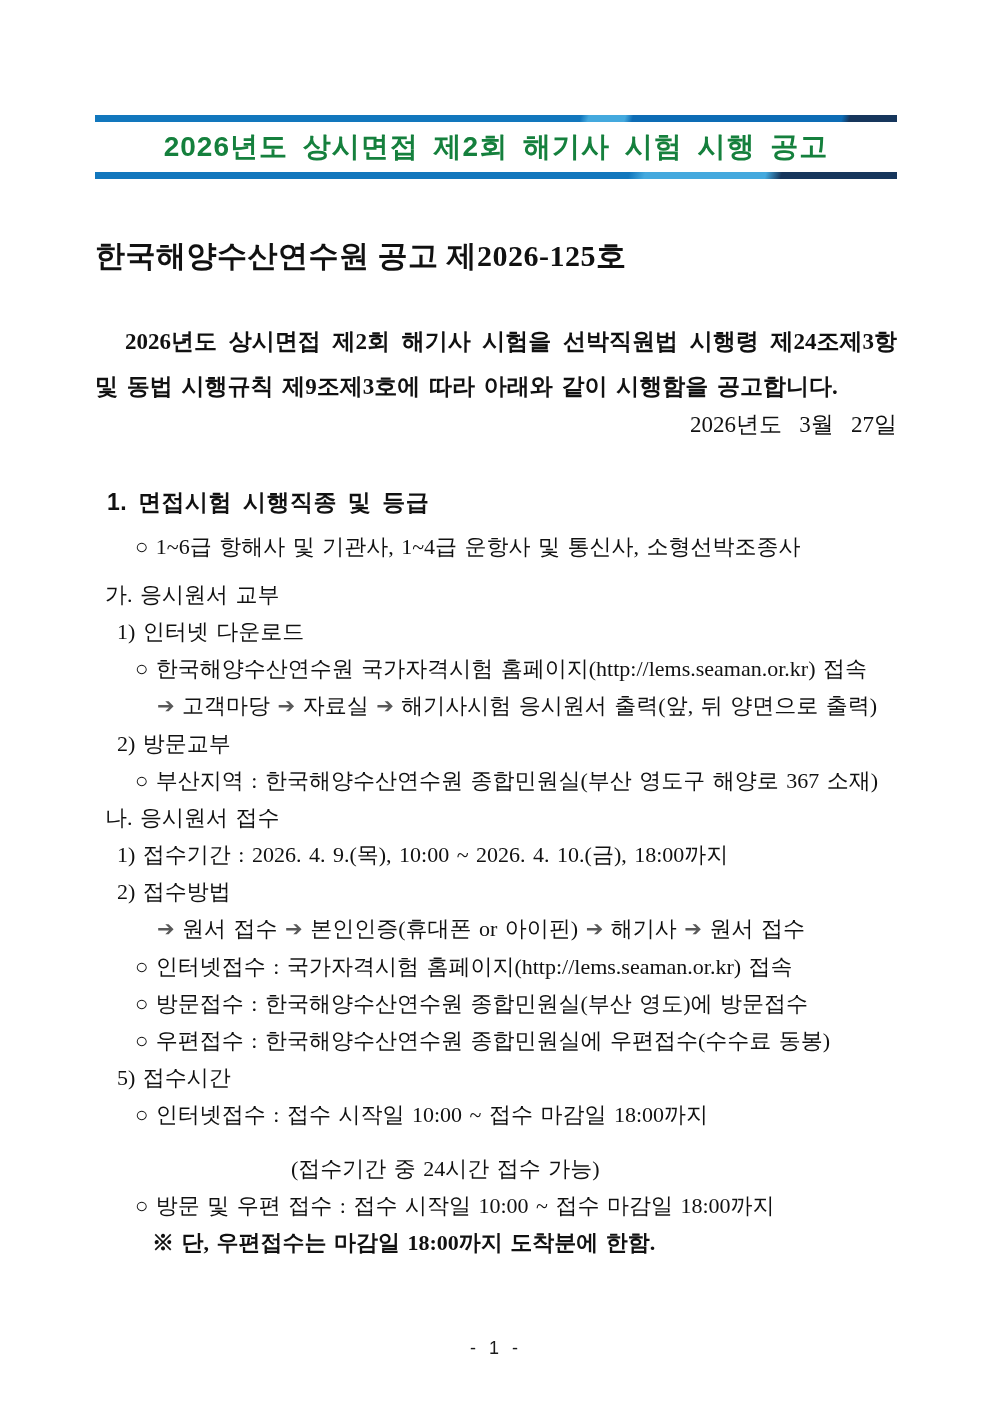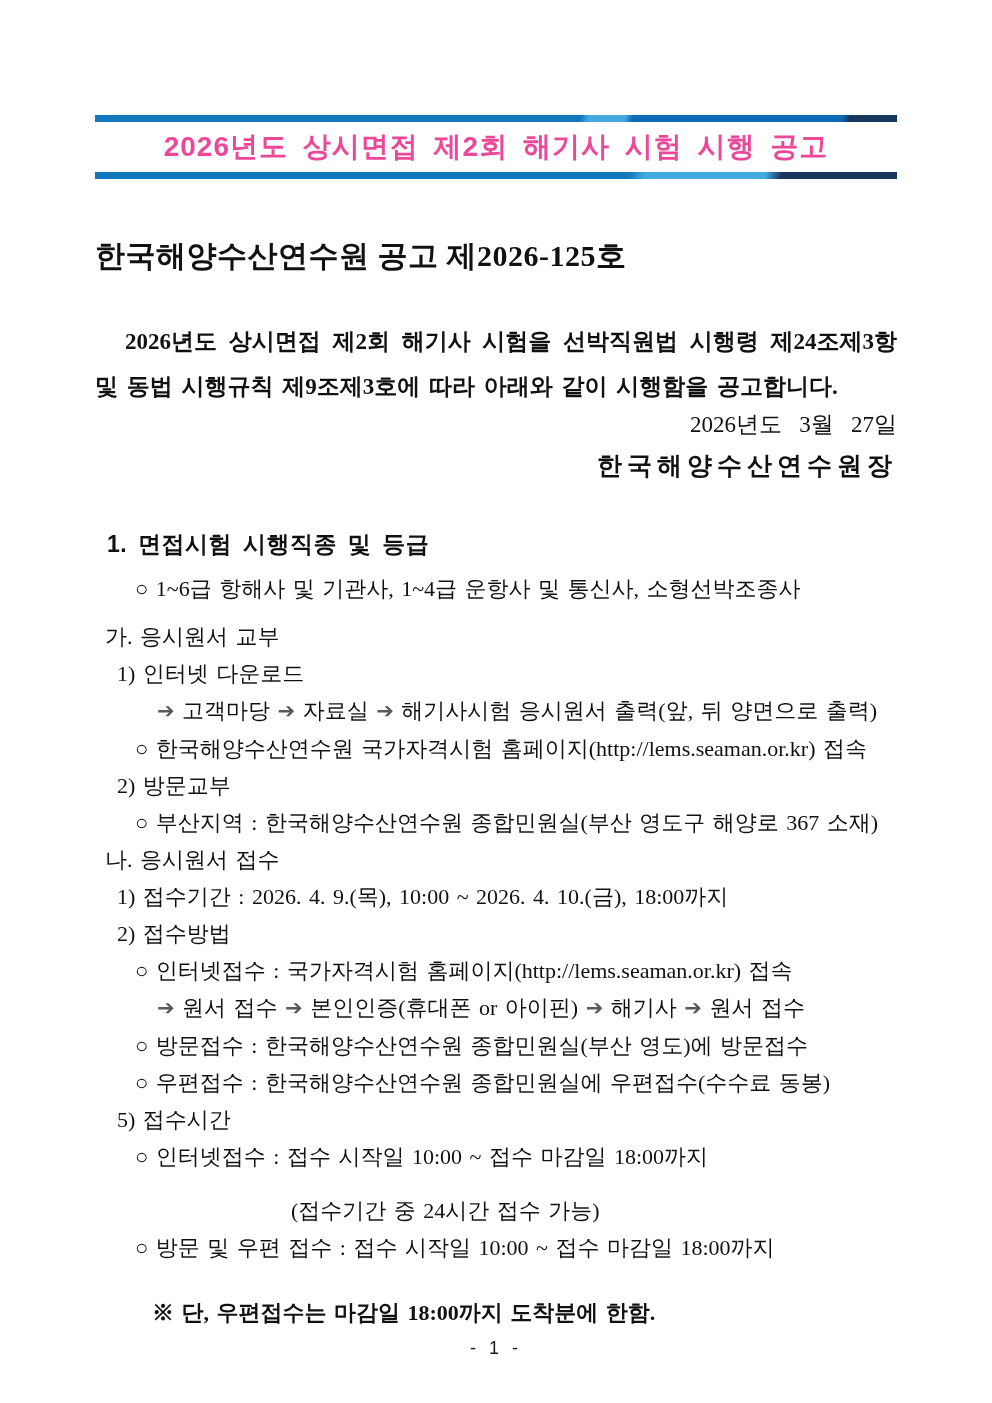--- a/index.html
+++ b/index.html
@@ -28,21 +28,21 @@
     background:linear-gradient(105deg,
       #1277BD 0%, #1277BD 66.5%,
       #44A9DE 68.5%, #44A9DE 83.5%,
       #16365C 85.5%, #16365C 100%);
   }
   .banner-title{
     height:50px;
     display:flex;align-items:center;justify-content:center;
     font-family:"Liberation Sans","DejaVu Sans",sans-serif;
     font-weight:bold;font-size:28px;letter-spacing:1px;
-    color:#ec4899;
+    color:#15803d;
     word-spacing:6px;
   }
   
   .notice-no{
     margin-top:57px;
     font-size:30px;font-weight:bold;
     letter-spacing:0.5px;
   }
   .intro{
     margin-top:42px;
@@ -78,21 +78,21 @@
     line-height:37px;
     white-space:nowrap;
     word-spacing:2px;
   }
   .first-line{margin-top:11px;}
   .ind-ga{padding-left:10px;}
   .ind-num{padding-left:22px;}
   .ind-circle{padding-left:40px;}
   .ind-arrow{padding-left:62px;}
   .ind-note{padding-left:196px;margin-top:17px;}
-  .ind-ref{padding-left:57px;margin-top:28px;}
+  .ind-ref{padding-left:57px;}
   .bold{font-weight:bold;}
   .arrow{color:#595959;font-family:"DejaVu Sans",sans-serif;font-size:21px;}
   
   .footer{
     position:absolute;left:0;bottom:44px;width:100%;
     text-align:center;
     font-family:"Liberation Sans","DejaVu Sans",sans-serif;
     font-size:18px;letter-spacing:4px;color:#1a1a1a;
   }
 </style>
@@ -105,37 +105,36 @@
     <div class="bar bar-top"></div>
     <div class="banner-title">2026년도 상시면접 제2회 해기사 시험 시행 공고</div>
     <div class="bar bar-bottom"></div>
   </div>
 
   <div class="notice-no">한국해양수산연수원 공고 제2026-125호</div>
 
   <div class="intro">2026년도 상시면접 제2회 해기사 시험을 선박직원법 시행령 제24조제3항 및 동법 시행규칙 제9조제3호에 따라 아래와 같이 시행함을 공고합니다.</div>
 
   <div class="date-line">2026년도   3월   27일</div>
-  <div class="signer-line">한국해양수산연수원장</div>
 
   <div class="sec-heading h1">1. 면접시험 시행직종 및 등급</div>
   <div class="line first-line ind-circle">○ 1~6급 항해사 및 기관사, 1~4급 운항사 및 통신사, 소형선박조종사</div>
 
 
   <div class="line first-line ind-ga">가. 응시원서 교부</div>
   <div class="line ind-num">1) 인터넷 다운로드</div>
+  <div class="line ind-circle">○ 한국해양수산연수원 국가자격시험 홈페이지(http://lems.seaman.or.kr) 접속</div>
   <div class="line ind-arrow"><span class="arrow">➔</span> 고객마당 <span class="arrow">➔</span> 자료실 <span class="arrow">➔</span> 해기사시험 응시원서 출력(앞, 뒤 양면으로 출력)</div>
-  <div class="line ind-circle">○ 한국해양수산연수원 국가자격시험 홈페이지(http://lems.seaman.or.kr) 접속</div>
   <div class="line ind-num">2) 방문교부</div>
   <div class="line ind-circle">○ 부산지역 : 한국해양수산연수원 종합민원실(부산 영도구 해양로 367 소재)</div>
   <div class="line ind-ga">나. 응시원서 접수</div>
   <div class="line ind-num">1) 접수기간 : 2026. 4. 9.(목), 10:00 ~ 2026. 4. 10.(금), 18:00까지</div>
   <div class="line ind-num">2) 접수방법</div>
+  <div class="line ind-arrow"><span class="arrow">➔</span> 원서 접수 <span class="arrow">➔</span> 본인인증(휴대폰 or 아이핀) <span class="arrow">➔</span> 해기사 <span class="arrow">➔</span> 원서 접수</div>
   <div class="line ind-circle">○ 인터넷접수 : 국가자격시험 홈페이지(http://lems.seaman.or.kr) 접속</div>
-  <div class="line ind-arrow"><span class="arrow">➔</span> 원서 접수 <span class="arrow">➔</span> 본인인증(휴대폰 or 아이핀) <span class="arrow">➔</span> 해기사 <span class="arrow">➔</span> 원서 접수</div>
   <div class="line ind-circle">○ 방문접수 : 한국해양수산연수원 종합민원실(부산 영도)에 방문접수</div>
   <div class="line ind-circle">○ 우편접수 : 한국해양수산연수원 종합민원실에 우편접수(수수료 동봉)</div>
   <div class="line ind-num">5) 접수시간</div>
   <div class="line ind-circle">○ 인터넷접수 : 접수 시작일 10:00 ~ 접수 마감일 18:00까지</div>
   <div class="line ind-note">(접수기간 중 24시간 접수 가능)</div>
   <div class="line ind-circle">○ 방문 및 우편 접수 : 접수 시작일 10:00 ~ 접수 마감일 18:00까지</div>
   <div class="line ind-ref bold">※ 단, 우편접수는 마감일 18:00까지 도착분에 한함.</div>
 
   <div class="footer">- 1 -</div>
 

